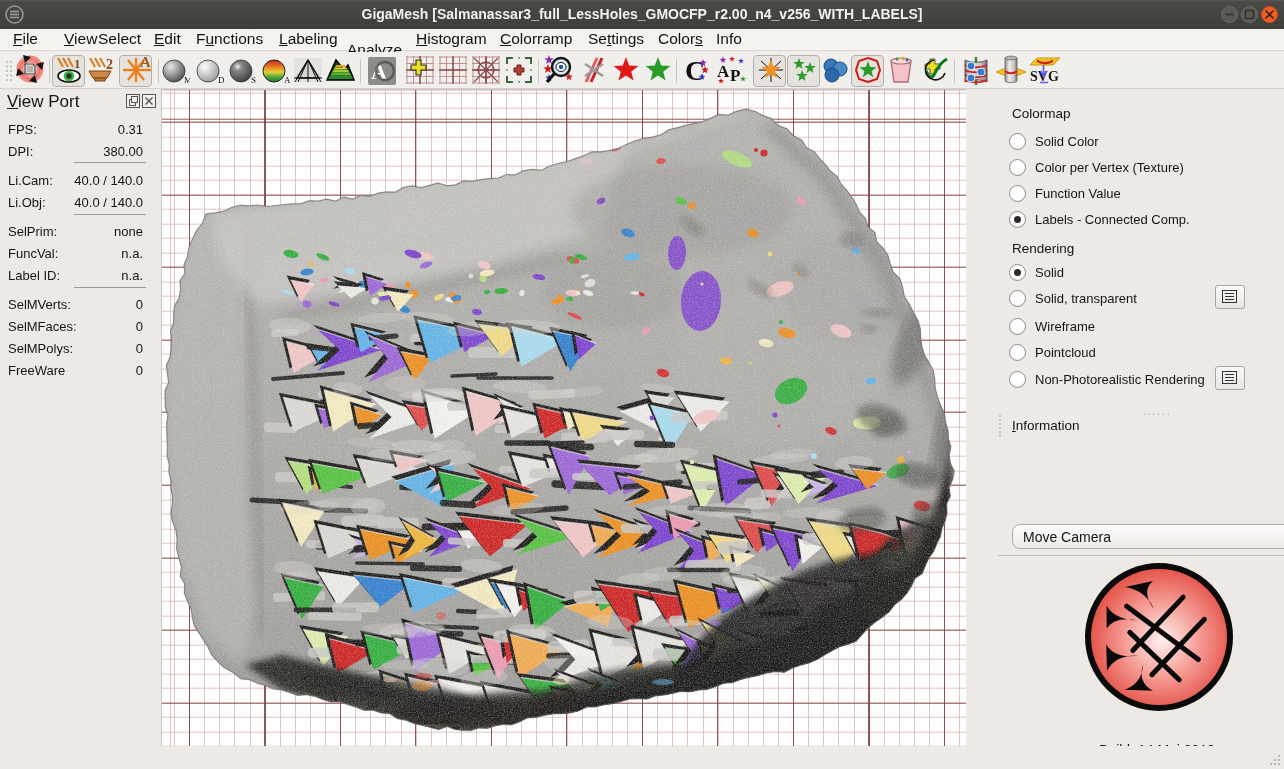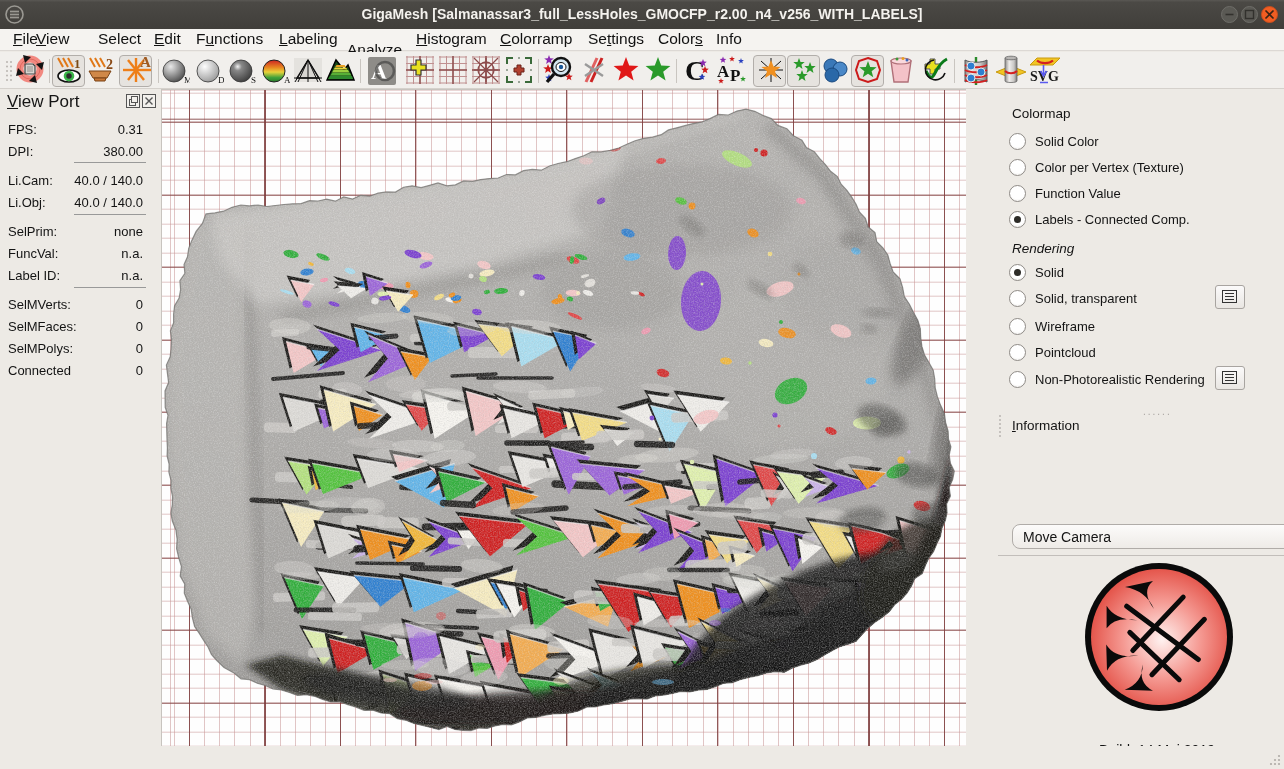--- a/index.html
+++ b/index.html
@@ -51,21 +51,21 @@
 <circle cx="8.5" cy="8.5" r="8" fill="#5a5954" stroke="#6e6d68" stroke-width="1"></circle>
 <line x1="4.5" y1="8.5" x2="12.5" y2="8.5" stroke="#32312d" stroke-width="1.6"></line>
 <circle cx="28.5" cy="8.5" r="8" fill="#5a5954" stroke="#6e6d68" stroke-width="1"></circle>
 <rect x="24.5" y="4.5" width="8" height="8" fill="none" stroke="#32312d" stroke-width="1.4"></rect>
 <circle cx="48.5" cy="8.5" r="8" fill="#f15d22" stroke="#c74e1f" stroke-width="1"></circle>
 <path d="M44.5 4.5 L52.5 12.5 M52.5 4.5 L44.5 12.5" stroke="#3a2315" stroke-width="1.6"></path>
     </svg>
   </div>
 <div id="menubar">
     <span style="left:13px;"><u>F</u>ile</span>
-    <span style="left:36px;"><u>V</u>iew</span>
+    <span style="left:64px;"><u>V</u>iew</span>
     <span style="left:98px;">Select</span>
     <span style="left:154px;"><u>E</u>dit</span>
     <span style="left:196px;">F<u>u</u>nctions</span>
     <span style="left:279px;"><u>L</u>abeling</span>
     <span style="left:347px;margin-top:11px;">A<u>n</u>alyze</span>
     <span style="left:416px;"><u>H</u>istogram</span>
     <span style="left:500px;"><u>C</u>olorramp</span>
     <span style="left:588px;">Se<u>t</u>tings</span>
     <span style="left:658px;">Color<u>s</u></span>
     <span style="left:716px;">Info</span>
@@ -395,21 +395,21 @@
     <div class="dlabel" style="top:157px;">FuncVal:</div>
     <div class="dval" style="top:157px;">n.a.</div>
     <div class="dlabel" style="top:179px;">Label ID:</div>
     <div class="dval" style="top:179px;">n.a.</div>
     <div class="dlabel" style="top:208px;">SelMVerts:</div>
     <div class="dval" style="top:208px;">0</div>
     <div class="dlabel" style="top:230px;text-align:center;">SelMFaces:</div>
     <div class="dval" style="top:230px;">0</div>
     <div class="dlabel" style="top:252px;">SelMPolys:</div>
     <div class="dval" style="top:252px;">0</div>
-    <div class="dlabel" style="top:274px;">Connected</div>
+    <div class="dlabel" style="top:274px;">FreeWare</div>
     <div class="dval" style="top:274px;">0</div>
     <div class="dsep" style="top:73px;"></div>
     <div class="dsep" style="top:125px;"></div>
     <div class="dsep" style="top:198px;"></div>
   </div>
 <div id="viewport">
     <svg width="805" height="657" viewBox="0 0 805 657" style="position:absolute;left:0;top:0;">
 <defs>
 <clipPath id="tclip">
           <polygon points="44.0,123.9 52.9,122.9 61.6,121.2 70.0,117.3 78.9,115.0 87.5,115.9 96.1,115.0 104.8,116.5 113.3,115.5 121.9,114.5 130.4,113.8 139.1,113.6 147.4,110.7 156.1,111.0 164.6,109.1 173.4,111.2 181.7,107.0 190.6,109.1 198.7,105.3 207.7,106.2 216.0,103.2 224.6,101.9 233.5,102.1 241.5,97.2 250.1,95.8 259.1,97.7 267.6,95.3 276.0,92.9 284.9,95.8 293.4,94.9 301.7,90.9 310.4,91.4 318.7,89.6 327.4,88.6 336.2,88.0 344.5,84.5 353.4,84.9 361.5,80.7 370.2,79.4 379.4,80.2 387.5,76.0 396.0,73.5 404.8,71.7 413.3,68.6 421.7,65.7 429.9,61.8 439.2,61.9 448.1,60.4 456.7,58.0 464.9,54.3 473.1,50.7 481.7,48.3 490.6,47.2 499.2,44.7 506.5,39.9 514.7,37.8 522.8,35.7 531.0,33.6 539.3,32.2 548.0,28.6 556.5,24.4 566.3,25.0 574.9,21.1 584.0,19.1 592.7,21.3 600.8,25.4 609.3,28.6 615.9,35.4 624.9,38.7 631.4,45.7 639.9,50.1 644.4,57.6 652.3,61.7 657.6,68.4 663.4,74.6 668.6,81.3 675.4,86.6 679.1,94.2 684.9,100.3 689.7,107.1 694.1,114.3 697.4,121.9 703.4,128.4 706.0,136.8 713.0,142.6 714.7,151.6 720.9,157.9 725.8,165.0 728.1,173.4 731.1,181.9 738.0,188.8 740.6,197.5 742.3,206.6 747.4,214.2 751.4,222.3 755.9,230.4 758.3,238.7 758.7,247.7 759.9,256.4 762.4,264.7 766.8,272.4 771.2,280.1 772.7,288.8 773.2,298.0 775.4,306.7 778.5,315.1 782.4,323.4 783.6,332.4 786.1,341.0 786.5,349.1 788.9,356.9 787.2,365.2 788.4,373.2 792.3,381.2 790.7,389.4 787.2,397.5 788.4,406.1 784.6,414.1 785.1,422.7 783.3,430.7 779.9,438.2 778.4,446.5 774.8,453.8 771.6,461.4 766.7,468.2 763.4,475.5 760.2,483.6 752.8,488.4 749.3,496.2 744.8,503.3 739.2,509.5 732.7,514.6 727.2,521.7 720.3,527.3 712.9,532.2 706.1,537.9 700.0,544.4 694.1,551.3 686.0,554.2 677.6,556.7 669.9,560.7 662.4,565.0 655.0,569.4 647.1,572.9 638.8,575.1 630.4,577.9 622.3,582.2 613.1,581.6 604.3,583.0 595.9,585.6 587.2,587.3 578.7,589.4 570.4,592.6 561.6,593.3 553.4,596.6 545.0,599.4 536.3,600.1 527.7,602.0 518.8,601.3 510.3,603.4 501.8,605.1 493.2,605.9 484.9,609.1 476.1,608.6 467.5,609.1 459.1,611.4 450.6,613.7 441.9,614.8 433.4,616.8 424.6,617.1 416.4,621.0 407.9,622.9 399.1,623.7 390.5,623.9 382.1,625.3 373.9,627.4 365.3,628.0 357.4,631.9 349.3,634.9 341.0,634.4 333.0,636.0 325.2,638.5 316.9,637.9 309.0,640.6 300.9,640.4 292.9,639.5 285.1,636.4 276.9,639.6 268.8,637.5 260.4,635.5 252.0,633.5 243.9,630.3 235.4,628.7 227.8,623.7 219.0,623.0 210.9,620.2 202.0,620.3 194.0,617.1 185.8,614.6 177.7,611.7 168.8,612.0 160.6,609.5 152.6,606.3 144.3,604.7 135.5,605.4 127.4,602.5 119.3,600.0 110.9,599.0 103.2,595.5 95.2,593.2 87.5,589.6 79.1,588.8 71.1,582.4 62.0,577.5 54.8,570.5 49.4,564.4 46.0,557.0 41.5,550.3 37.3,543.4 32.6,536.4 30.4,528.0 29.2,519.3 25.5,511.3 22.3,503.2 22.7,494.0 18.2,486.1 19.4,476.6 16.7,467.6 14.6,458.6 15.1,449.1 13.9,439.9 10.3,431.1 8.9,423.0 10.3,414.7 10.5,406.5 8.9,398.5 9.0,390.3 6.9,382.3 7.1,374.1 5.1,366.0 5.4,357.9 5.0,349.8 4.8,341.6 4.6,333.5 6.0,325.3 3.2,317.3 3.1,309.2 3.0,300.9 6.6,292.6 5.5,283.9 4.4,275.1 8.2,266.8 9.1,258.3 9.6,249.7 8.4,240.9 11.6,232.9 11.6,224.2 12.6,215.7 17.1,208.0 18.6,199.6 17.9,190.7 22.9,183.4 22.0,174.5 25.5,166.8 26.7,158.4 29.8,150.4 34.1,141.4 40.4,133.4"></polygon>
@@ -1216,21 +1216,21 @@
       <rect x="4.5" y="2" width="6" height="6" fill="#f2f0ec" stroke="#555"></rect>
     </svg>
     <div class="radio" style="left:11px;top:32px;"></div>
     <div class="rlabel" style="left:37px;top:33px;">Solid Color</div>
     <div class="radio" style="left:11px;top:58px;"></div>
     <div class="rlabel" style="left:37px;top:59px;">Color per Vertex (Texture)</div>
     <div class="radio" style="left:11px;top:84px;"></div>
     <div class="rlabel" style="left:37px;top:85px;">Function Value</div>
     <div class="radio sel" style="left:11px;top:110px;"></div>
     <div class="rlabel" style="left:37px;top:111px;">Labels - Connected Comp.</div>
-    <div class="rtitle" style="top:140px;font-style:italic;">Rendering</div>
+    <div class="rtitle" style="top:140px;">Rendering</div>
     <div class="radio sel" style="left:11px;top:163px;"></div>
     <div class="rlabel" style="left:37px;top:164px;">Solid</div>
     <div class="radio" style="left:11px;top:189px;"></div>
     <div class="rlabel" style="left:37px;top:190px;">Solid, transparent</div>
     <div class="menubtn" style="left:217px;top:184px;"></div>
 <svg style="position:absolute;left:224px;top:189px;" width="15" height="13">
 <rect x="0.5" y="0.5" width="14" height="12" fill="none" stroke="#333"></rect>
 <line x1="3" y1="3.5" x2="12" y2="3.5" stroke="#333"></line>
       <line x1="3" y1="6.5" x2="12" y2="6.5" stroke="#333"></line>
 <line x1="3" y1="9.5" x2="12" y2="9.5" stroke="#333"></line>

